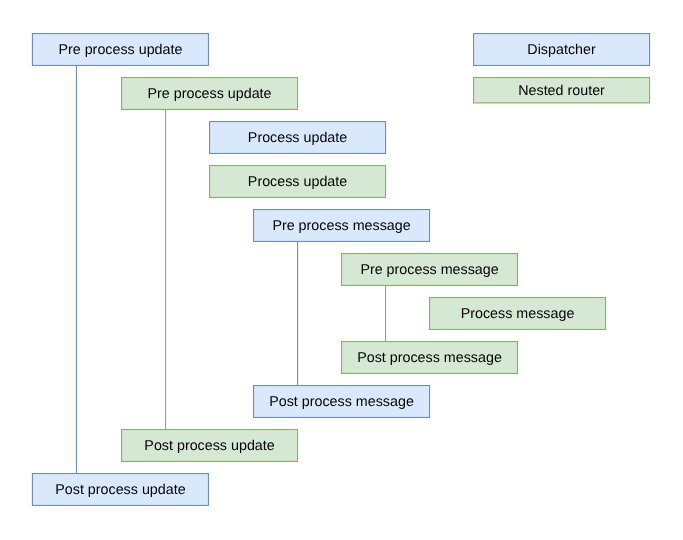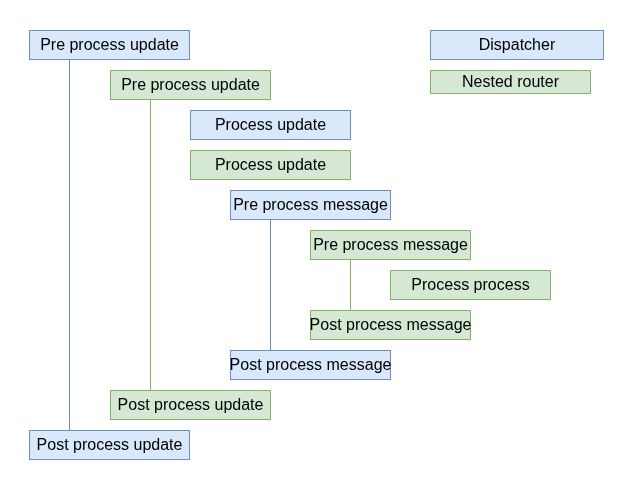--- a/index.html
+++ b/index.html
@@ -16,21 +16,21 @@
     height: 491px;
     background: #ffffff;
     overflow: hidden;
   }
   .node {
     position: absolute;
     box-sizing: border-box;
     display: flex;
     align-items: center;
     justify-content: center;
-    font-size: 16px;
+    font-size: 13px;
     line-height: 1.1;
     color: #000000;
     border-width: 1px;
     border-style: solid;
     text-align: center;
     white-space: nowrap;
     z-index: 2;
   }
   .node.blue {
     background: #dae8fc;
@@ -61,23 +61,23 @@
       <div class="edge blue" style="left: 270px; top: 220px; width: 1px; height: 130px;"></div>
       <div class="edge green" style="left: 350px; top: 260px; width: 1px; height: 50px;"></div>
     </div>
   <div id="nodes-layer">
       <div class="node blue" style="left: 29px; top: 30px; width: 161px; height: 30px;">Pre process update</div>
       <div class="node green" style="left: 110px; top: 70px; width: 161px; height: 30px;">Pre process update</div>
       <div class="node blue" style="left: 190px; top: 110px; width: 161px; height: 30px;">Process update</div>
       <div class="node green" style="left: 190px; top: 150px; width: 161px; height: 30px;">Process update</div>
       <div class="node blue" style="left: 230px; top: 190px; width: 161px; height: 30px;">Pre process message</div>
       <div class="node green" style="left: 310px; top: 230px; width: 161px; height: 30px;">Pre process message</div>
-      <div class="node green" style="left: 390px; top: 270px; width: 161px; height: 30px;">Process process</div>
+      <div class="node green" style="left: 390px; top: 270px; width: 161px; height: 30px;">Process message</div>
       <div class="node green" style="left: 310px; top: 310px; width: 161px; height: 30px;">Post process message</div>
       <div class="node blue" style="left: 230px; top: 350px; width: 161px; height: 30px;">Post process message</div>
       <div class="node green" style="left: 110px; top: 390px; width: 161px; height: 30px;">Post process update</div>
       <div class="node blue" style="left: 29px; top: 430px; width: 161px; height: 30px;">Post process update</div>
     </div>
   <div id="legend-layer">
-      <div class="node blue" style="left: 430px; top: 30px; width: 174px; height: 30px;">Dispatcher</div>
+      <div class="node blue" style="left: 430px; top: 30px; width: 161px; height: 30px;">Dispatcher</div>
       <div class="node green" style="left: 430px; top: 70px; width: 161px; height: 24px;">Nested router</div>
     </div>
 </div>
 
 </body></html>

